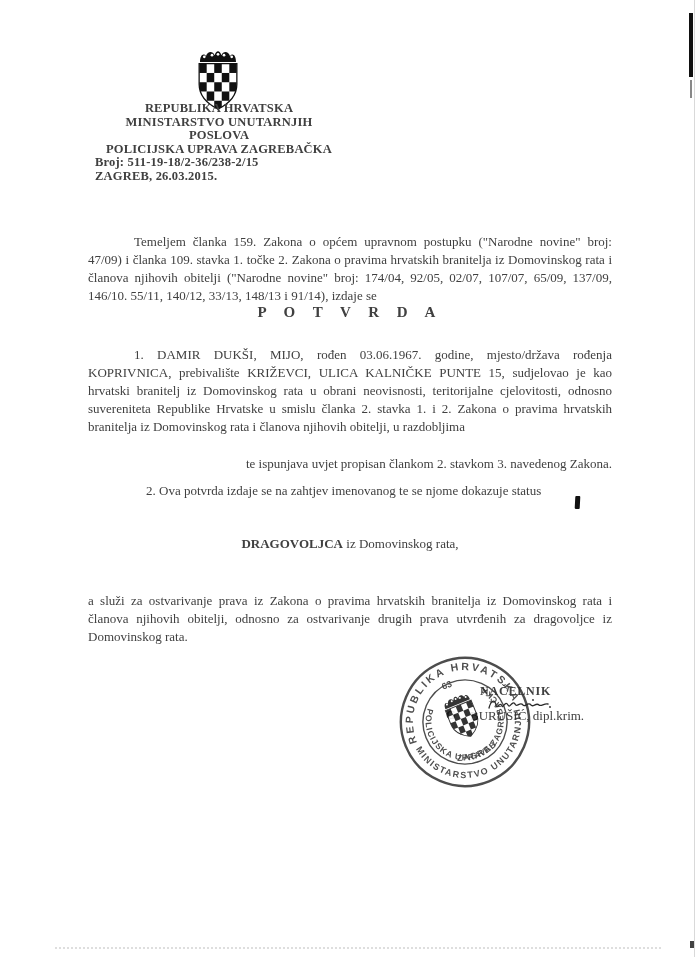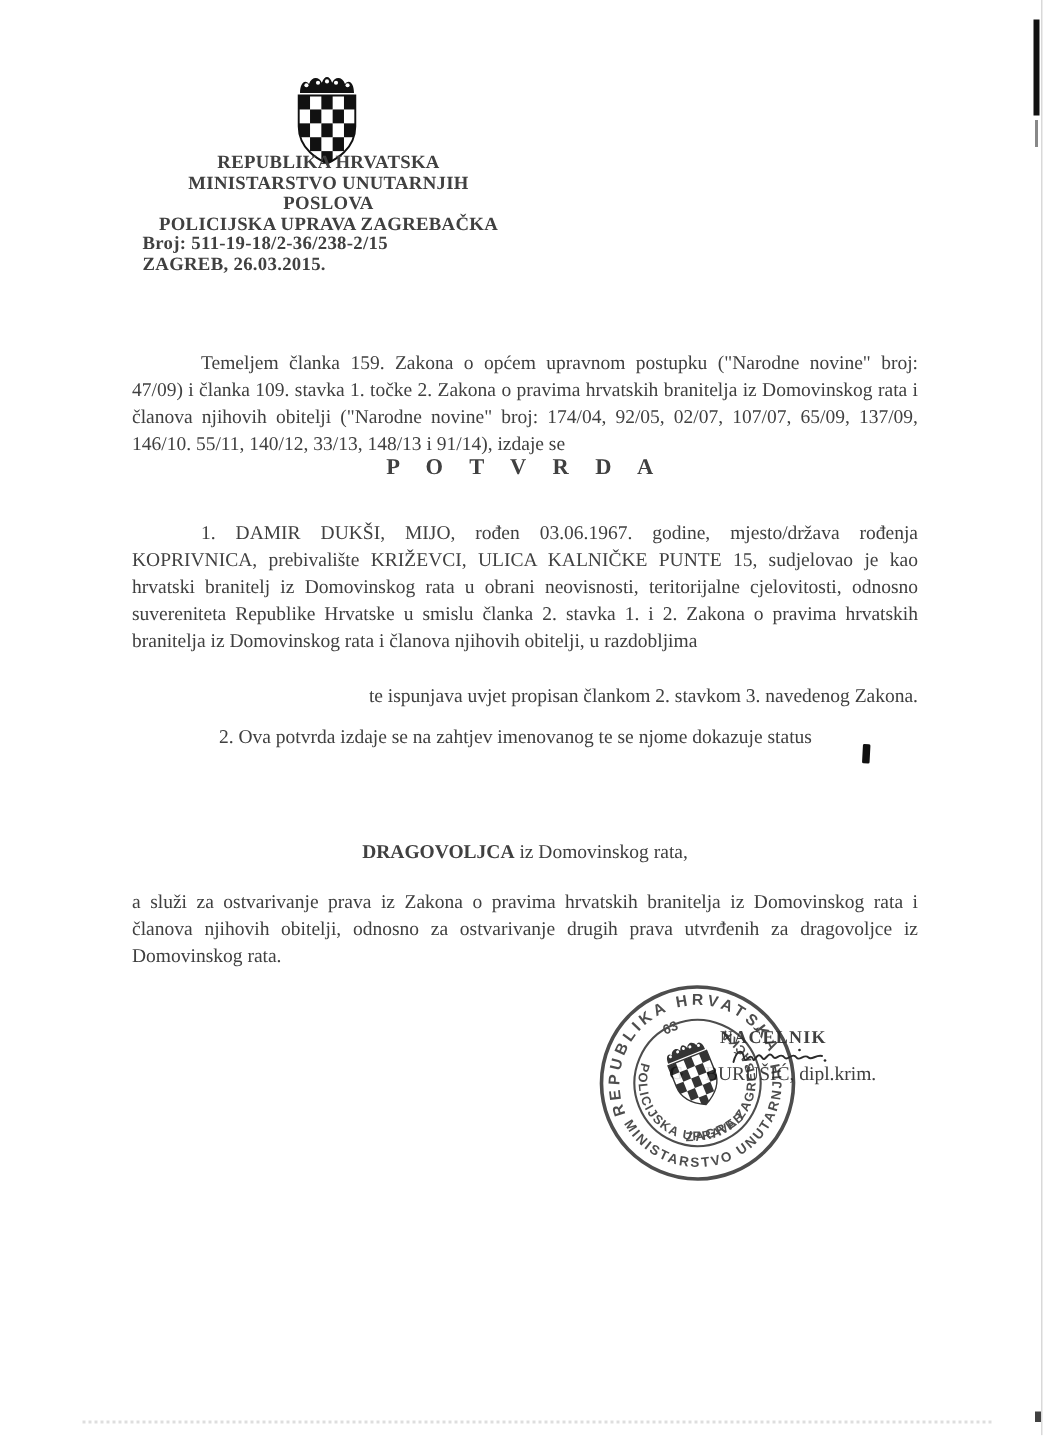--- a/index.html
+++ b/index.html
@@ -21,21 +21,21 @@
   .para { position:absolute; left:88px; width:524px; font-size:13px;
           line-height:18px; text-align:justify; }
   .para b { font-weight:normal; }
   .indent { text-indent:46px; }
   .indent2 { text-indent:58px; text-align:left; }
   .title { position:absolute; left:88px; width:524px; text-align:center;
            font-weight:bold; font-size:15px; letter-spacing:7px; }
   .center-bold { position:absolute; left:88px; width:524px; text-align:center;
                  font-weight:bold; font-size:13px; }
   .center-line { position:absolute; left:88px; width:524px; text-align:center;
-                 font-size:13px;margin-top:24px; }
+                 font-size:13px; }
 
   
   .sig-title { position:absolute; left:480px; top:684px; font-weight:bold;
                font-size:12px; letter-spacing:.8px; z-index:4; }
   .sig-name-initial { position:absolute; left:446px; top:708px; font-size:12.5px;
                       font-weight:bold; z-index:3; }
   .sig-name { position:absolute; left:470px; top:708px; font-size:13px; z-index:3; }
   .scribble { position:absolute; left:486px; top:695px; z-index:6; }
 
   

